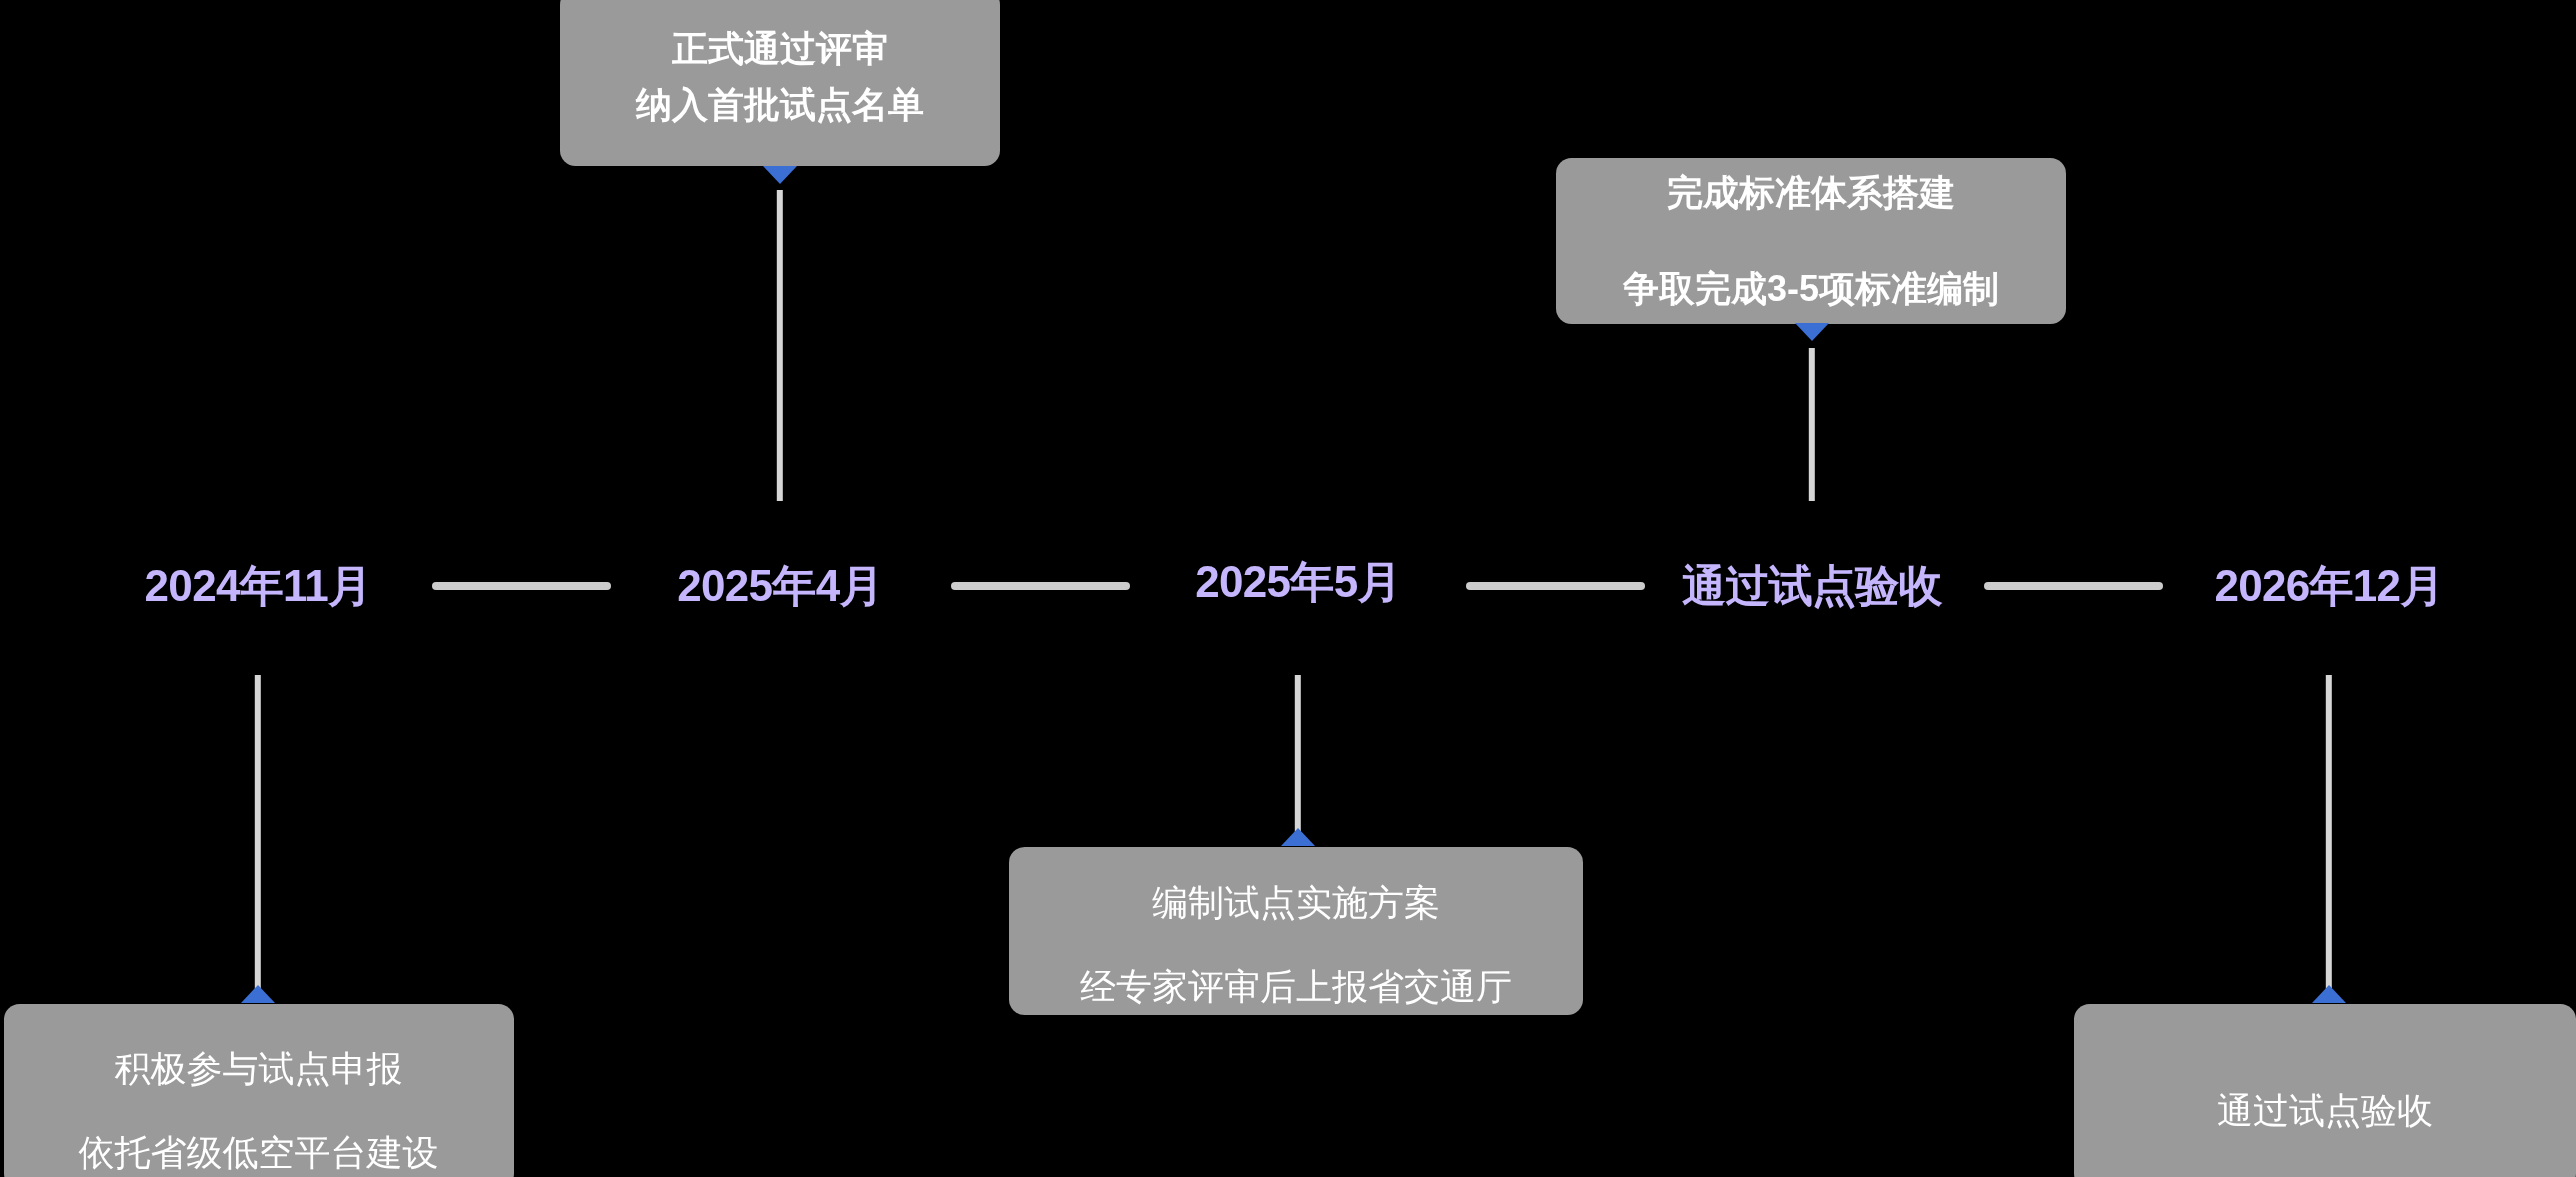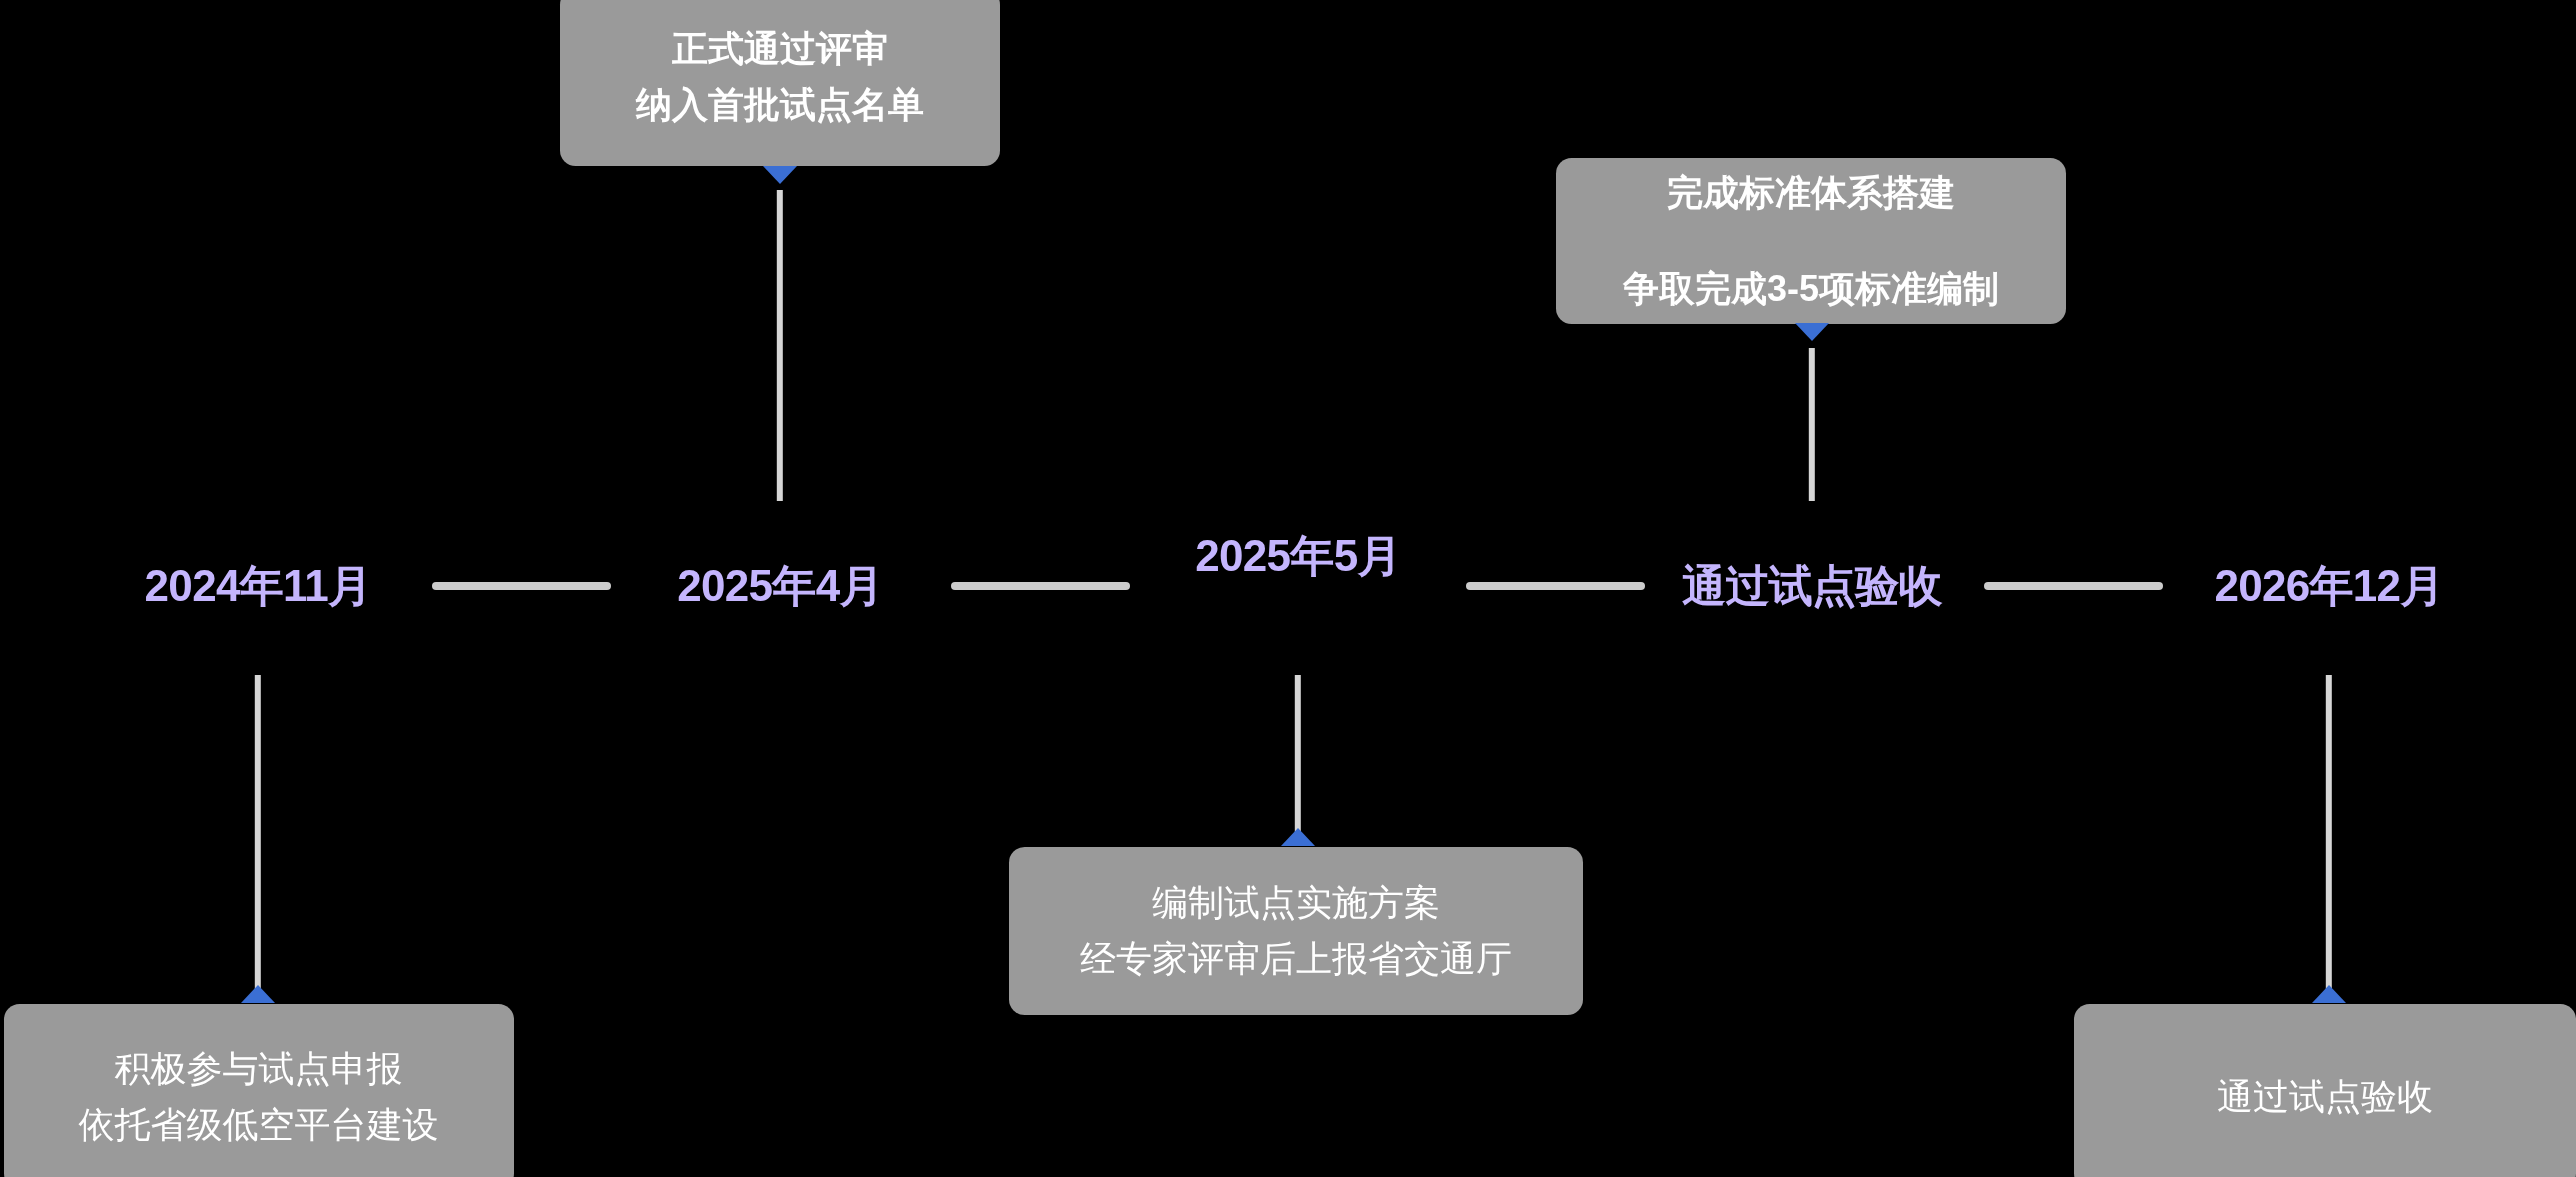--- a/index.html
+++ b/index.html
@@ -79,20 +79,21 @@
     white-space: nowrap;
     line-height: 1.55;
   }
   .callout.bold .line {
     font-weight: bold;
     font-size: 36px;
   }
   .callout.plain .line {
     font-weight: normal;
     font-size: 36px;
+    margin-top: 28px;
   }
 </style>
 </head>
 <body>
 
 <div id="stage">
 
   <div class="callout bold" style="left:560px; top:-11.4px; width:440px; height:177px;">
     <div class="line">正式通过评审</div>
     <div class="line">纳入首批试点名单</div>
@@ -107,21 +108,21 @@
   <div class="arrow down" style="left:1812px; top:323px;"></div>
   <div class="stem" style="left:1812px; top:348px; height:153px;"></div>
 
   <div class="axis-seg" style="left:432px; top:586px; width:179px;"></div>
   <div class="axis-seg" style="left:951px; top:586px; width:179px;"></div>
   <div class="axis-seg" style="left:1466px; top:586px; width:179px;"></div>
   <div class="axis-seg" style="left:1984px; top:586px; width:179px;"></div>
 
   <div class="axis-label" style="left:258px; top:586px;">2024年11月</div>
   <div class="axis-label" style="left:780px; top:586px;">2025年4月</div>
-  <div class="axis-label" style="left:1298px; top:556px;">2025年5月</div>
+  <div class="axis-label" style="left:1298px; top:582px;">2025年5月</div>
   <div class="axis-label" style="left:1812px; top:586px;">通过试点验收</div>
   <div class="axis-label" style="left:2329px; top:586px;">2026年12月</div>
 
   <div class="stem" style="left:258px; top:675px; height:323px;"></div>
   <div class="arrow up" style="left:258px; top:985px;"></div>
   <div class="callout plain" style="left:3.6px; top:1004px; width:510px; height:185px;">
     <div class="line">积极参与试点申报</div>
     <div class="line">依托省级低空平台建设</div>
   </div>
 

